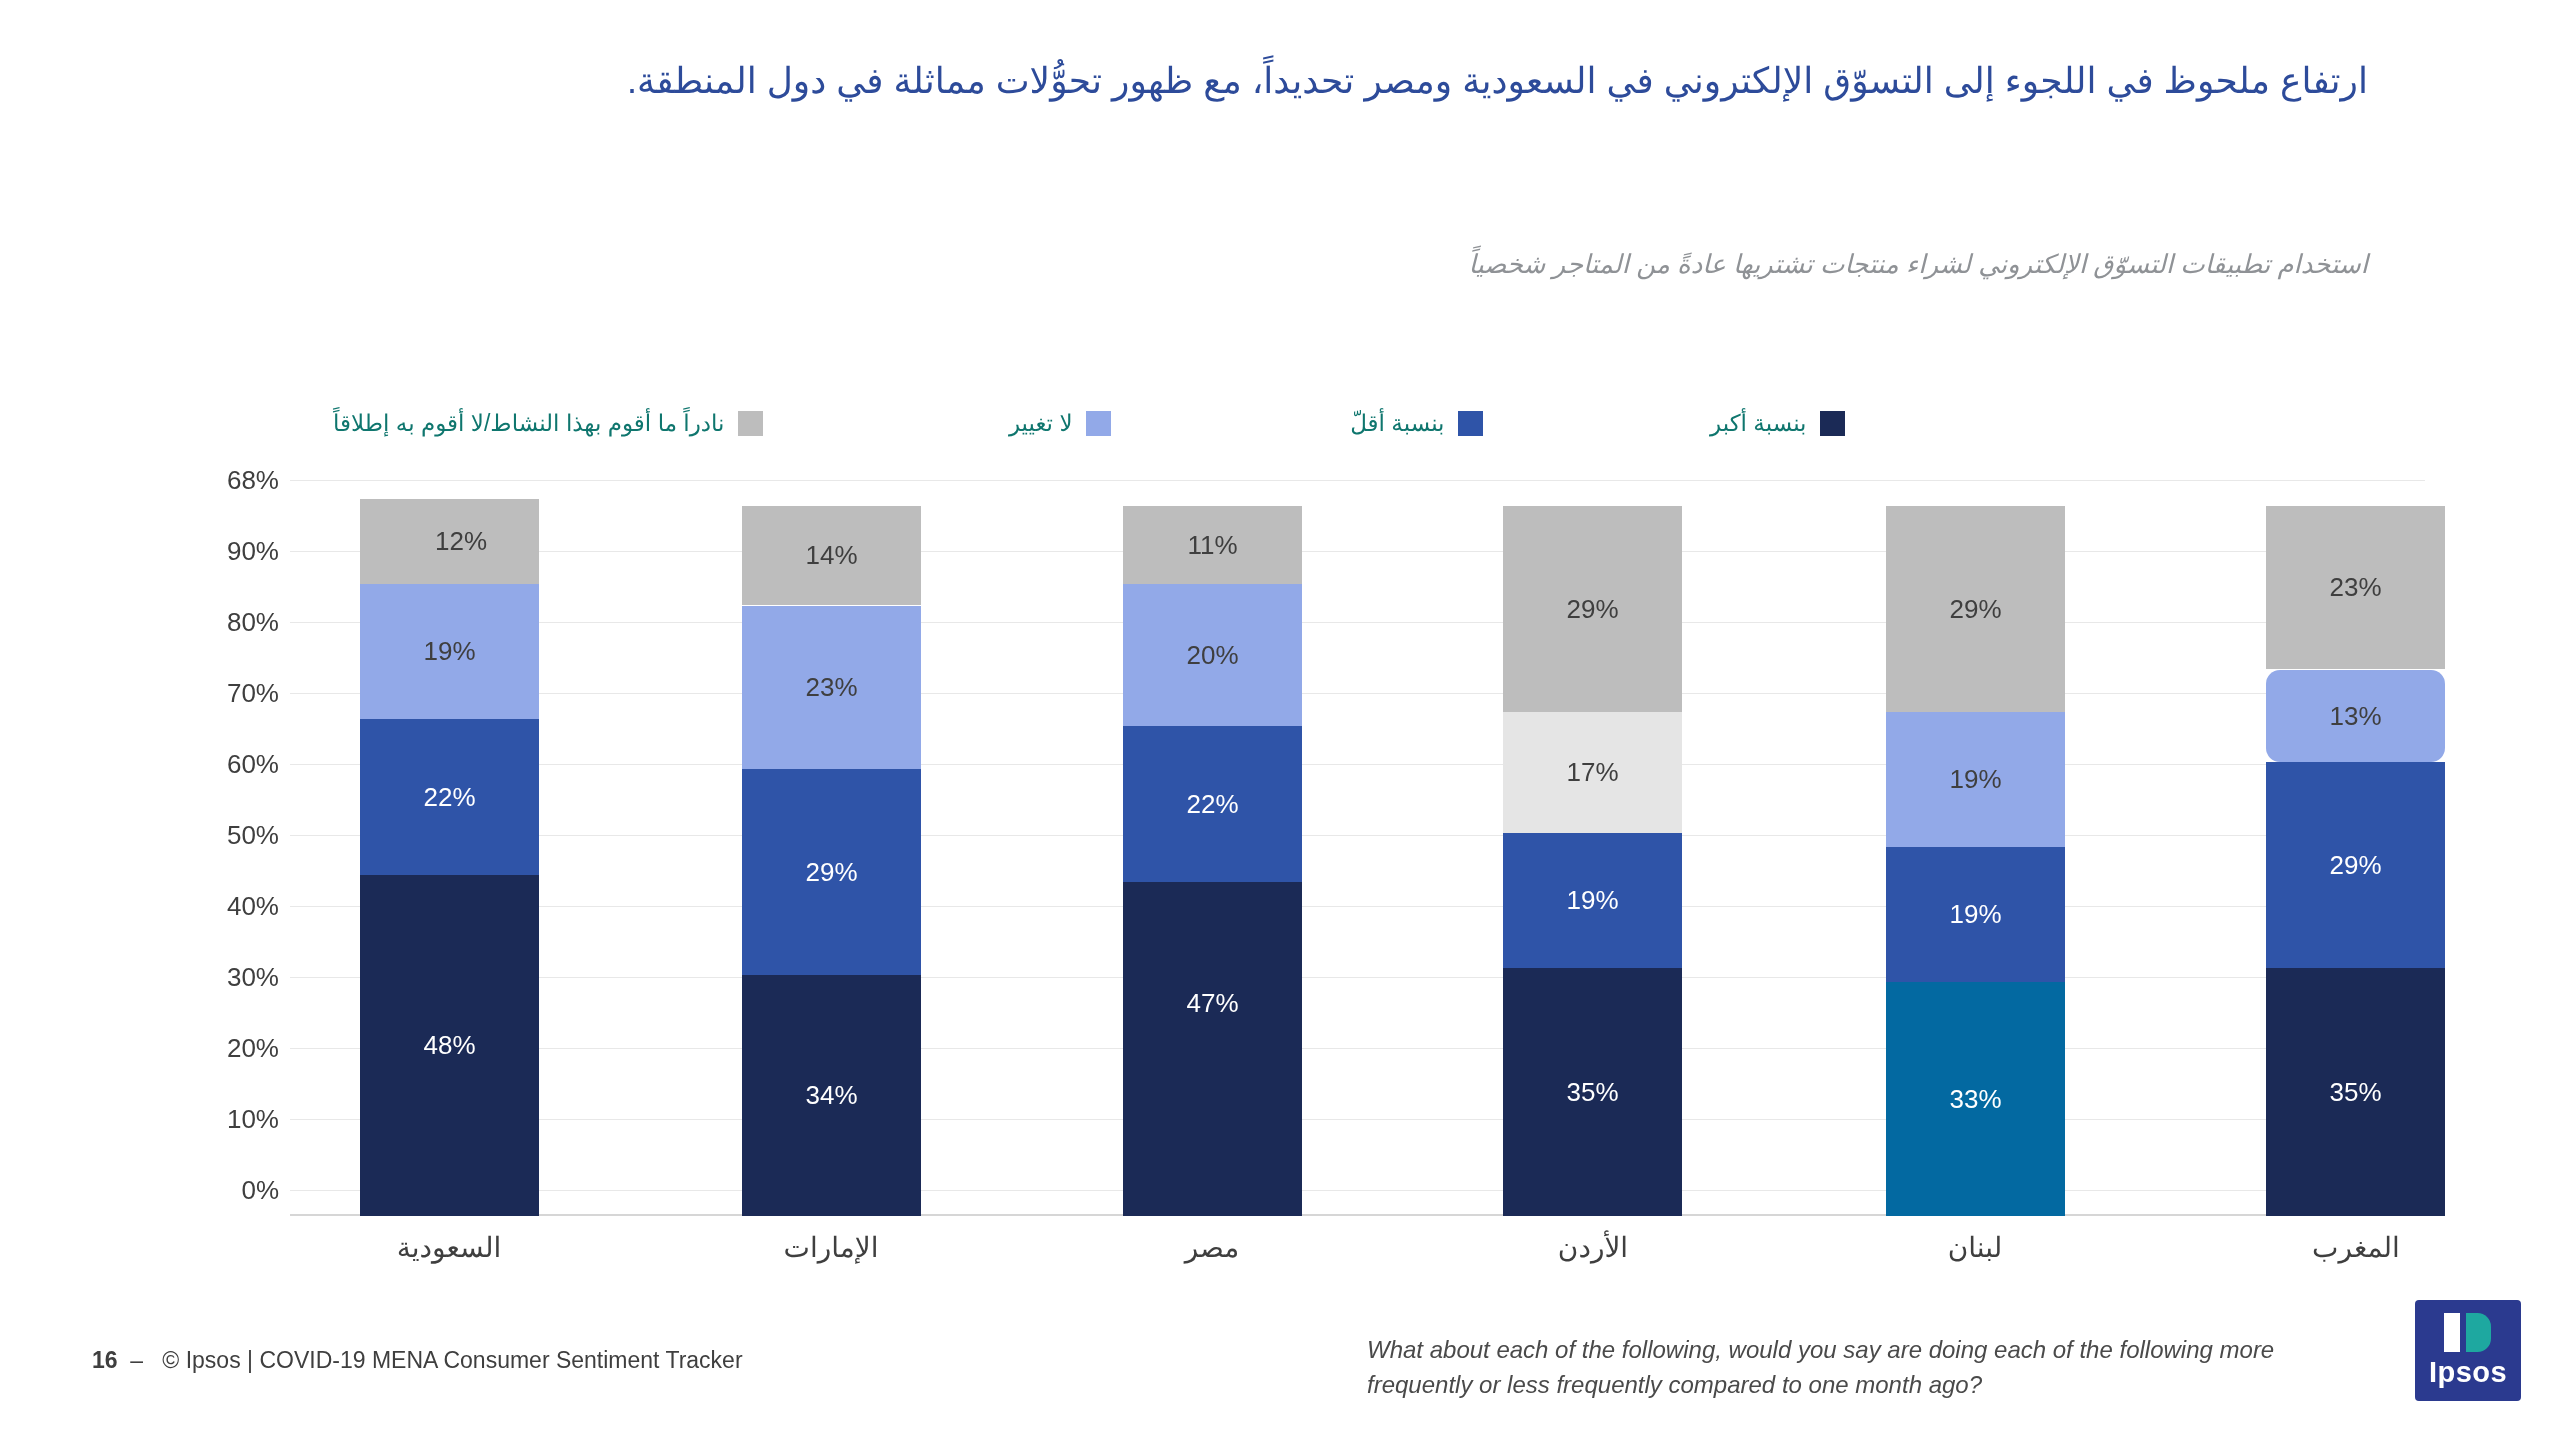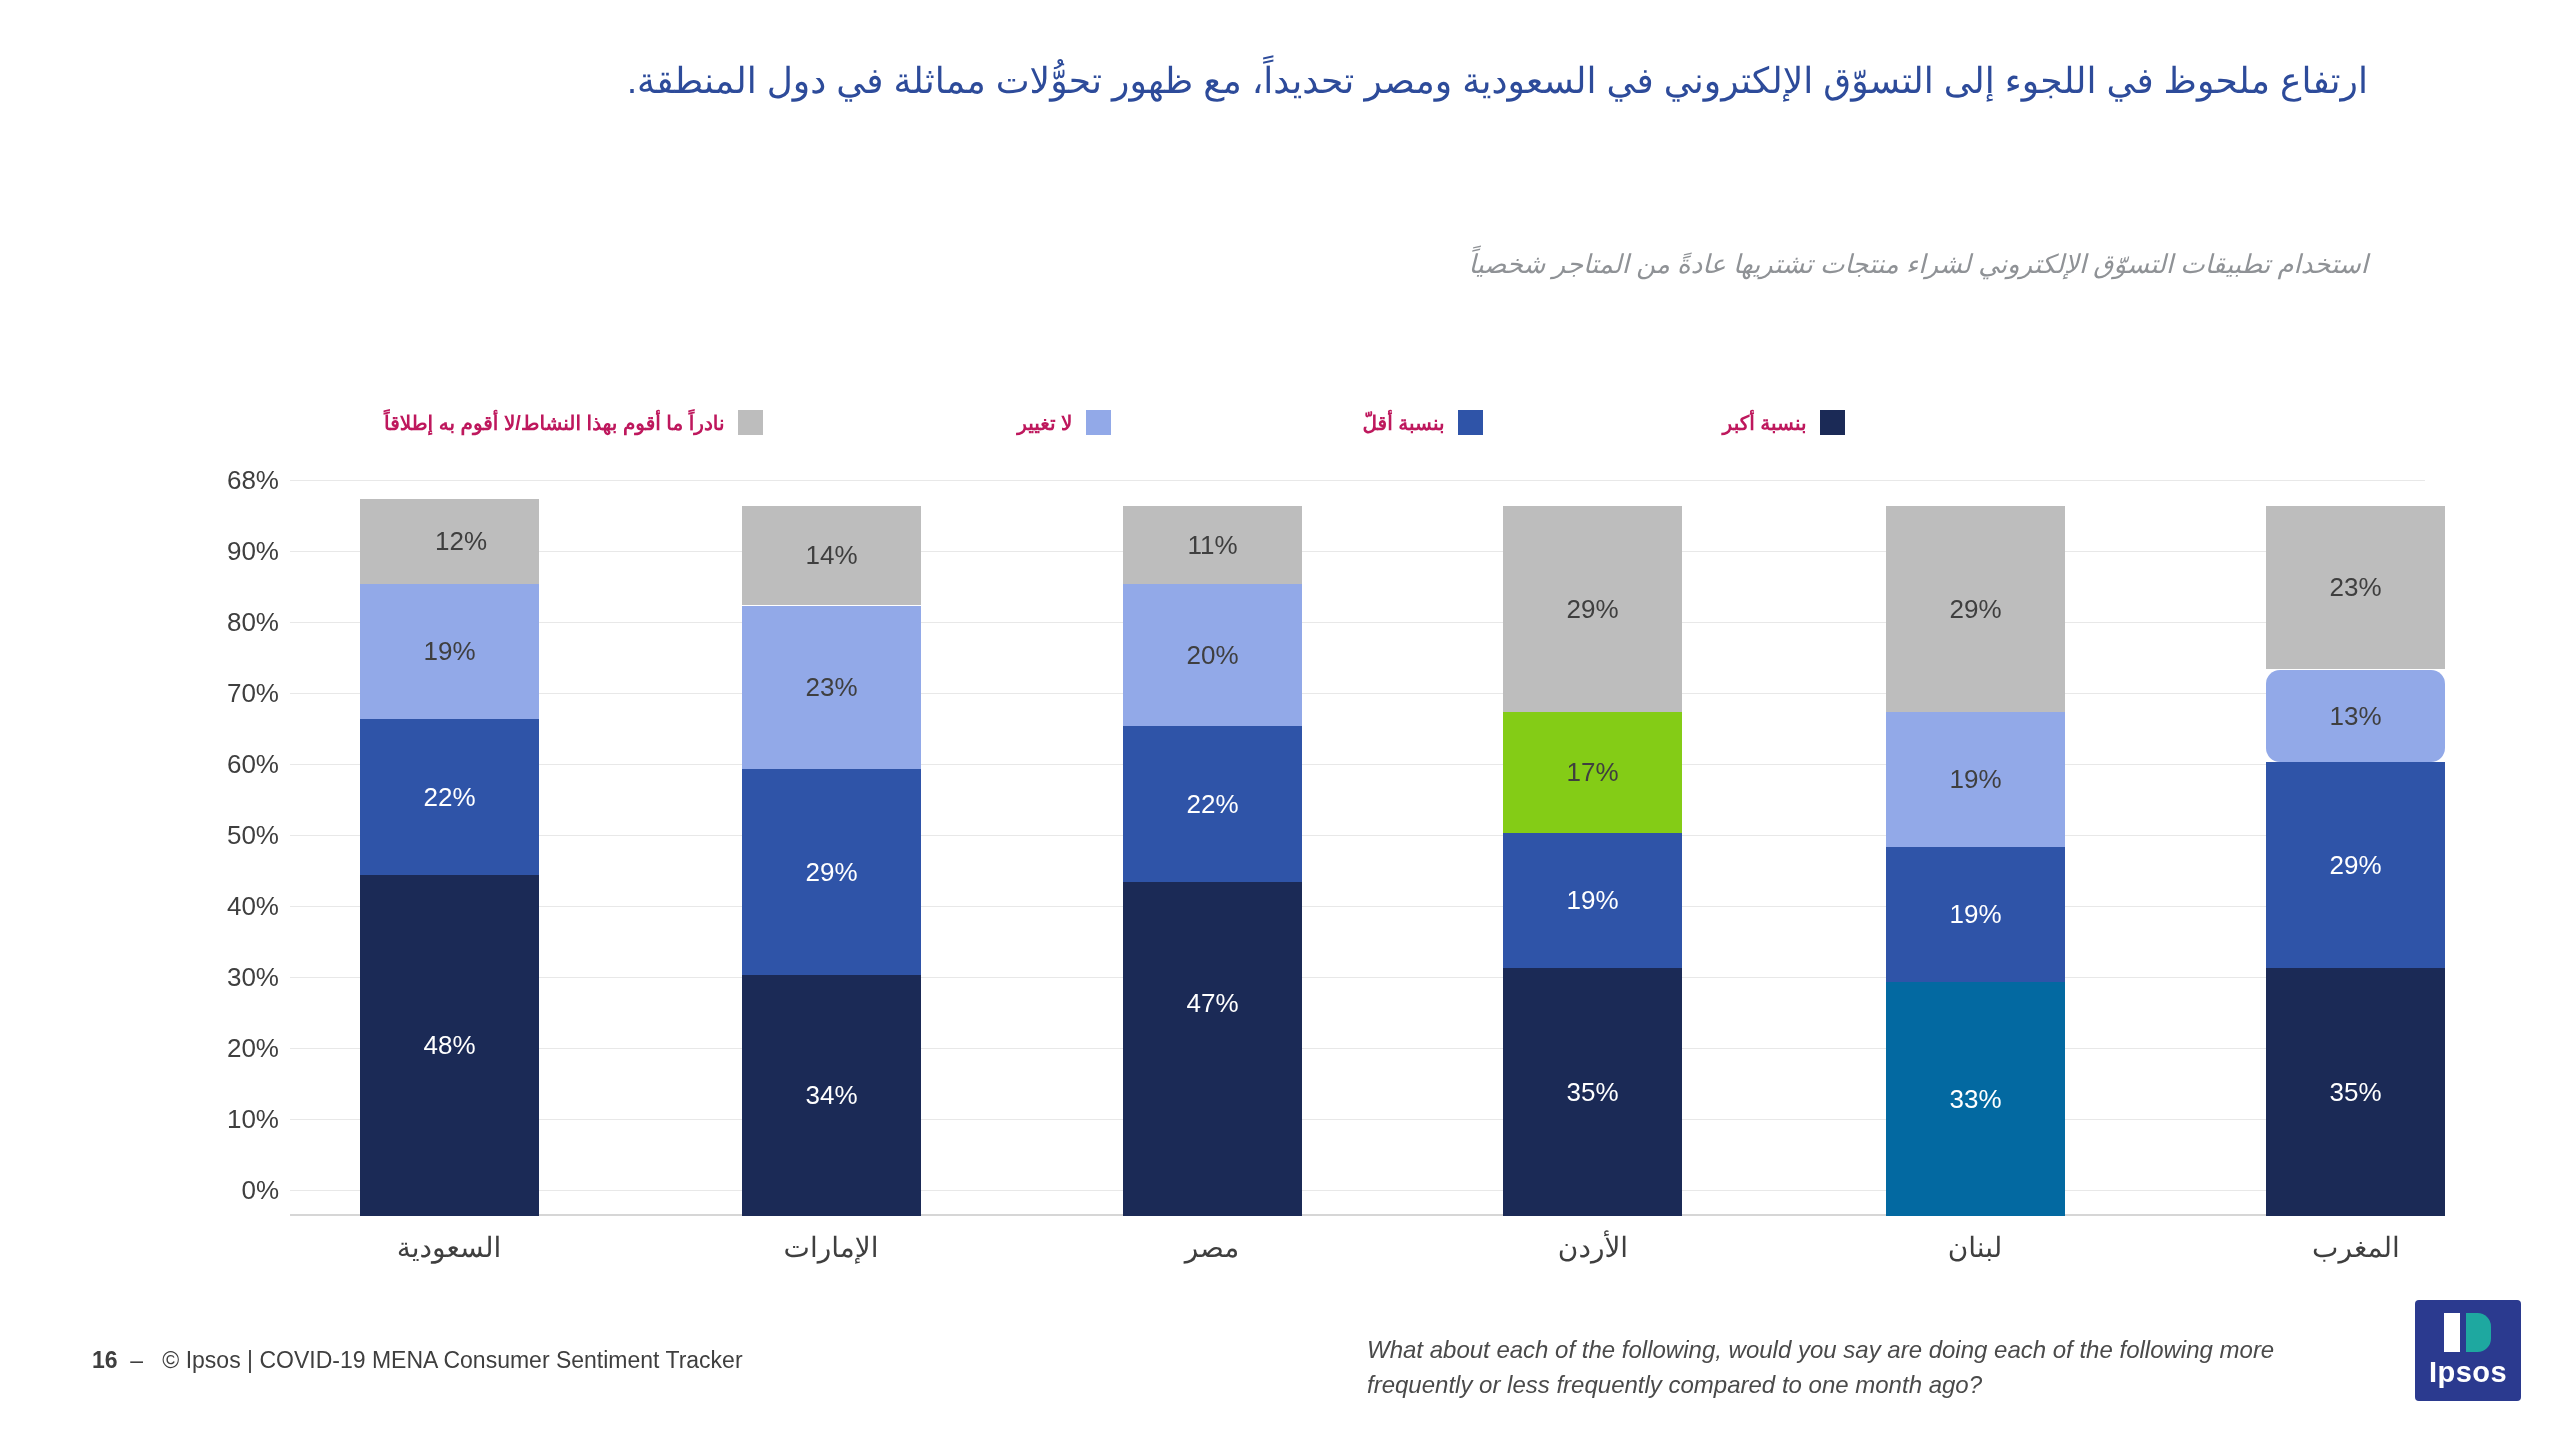--- a/index.html
+++ b/index.html
@@ -58,25 +58,24 @@
     align-items: center;
     direction: rtl;
     white-space: nowrap;
   }
   .legend-swatch {
     width: 25px;
     height: 25px;
     flex: 0 0 auto;
   }
   .legend-label {
-    font-size: 20px;
-    color: #be185d;
+    font-size: 23px;
+    color: #0f766e;
     margin-right: 13.5px;
     direction: rtl;
-    font-weight: bold;
   }
 
   
   #plot {
     position: absolute;
     left: 290px;
     top: 480px;
     width: 2135px;
     height: 736px;
   }
@@ -288,21 +287,21 @@
       </div>
     </div>
     <div class="cat-label" style="left: 777px;">مصر</div>
     <div class="bar-col" style="left: 1213px; height: 710px;">
       <div class="seg" style="background: rgb(27, 42, 86); color: rgb(255, 255, 255); height: 248px; bottom: 0px;">
         <span class="seg-label">35%</span>
       </div>
       <div class="seg" style="background: rgb(47, 84, 168); color: rgb(255, 255, 255); height: 135px; bottom: 248px;">
         <span class="seg-label">19%</span>
       </div>
-      <div class="seg" style="background: #84cc16; color: rgb(63, 63, 63); height: 121px; bottom: 383px;">
+      <div class="seg" style="background: #e5e5e5; color: rgb(63, 63, 63); height: 121px; bottom: 383px;">
         <span class="seg-label">17%</span>
       </div>
       <div class="seg" style="background: rgb(189, 189, 189); color: rgb(63, 63, 63); height: 206px; bottom: 504px;">
         <span class="seg-label">29%</span>
       </div>
     </div>
     <div class="cat-label" style="left: 1158px;">الأردن</div>
     <div class="bar-col" style="left: 1596px; height: 710px;">
       <div class="seg" style="background: #0369a1; color: rgb(255, 255, 255); height: 234px; bottom: 0px;">
         <span class="seg-label">33%</span>

